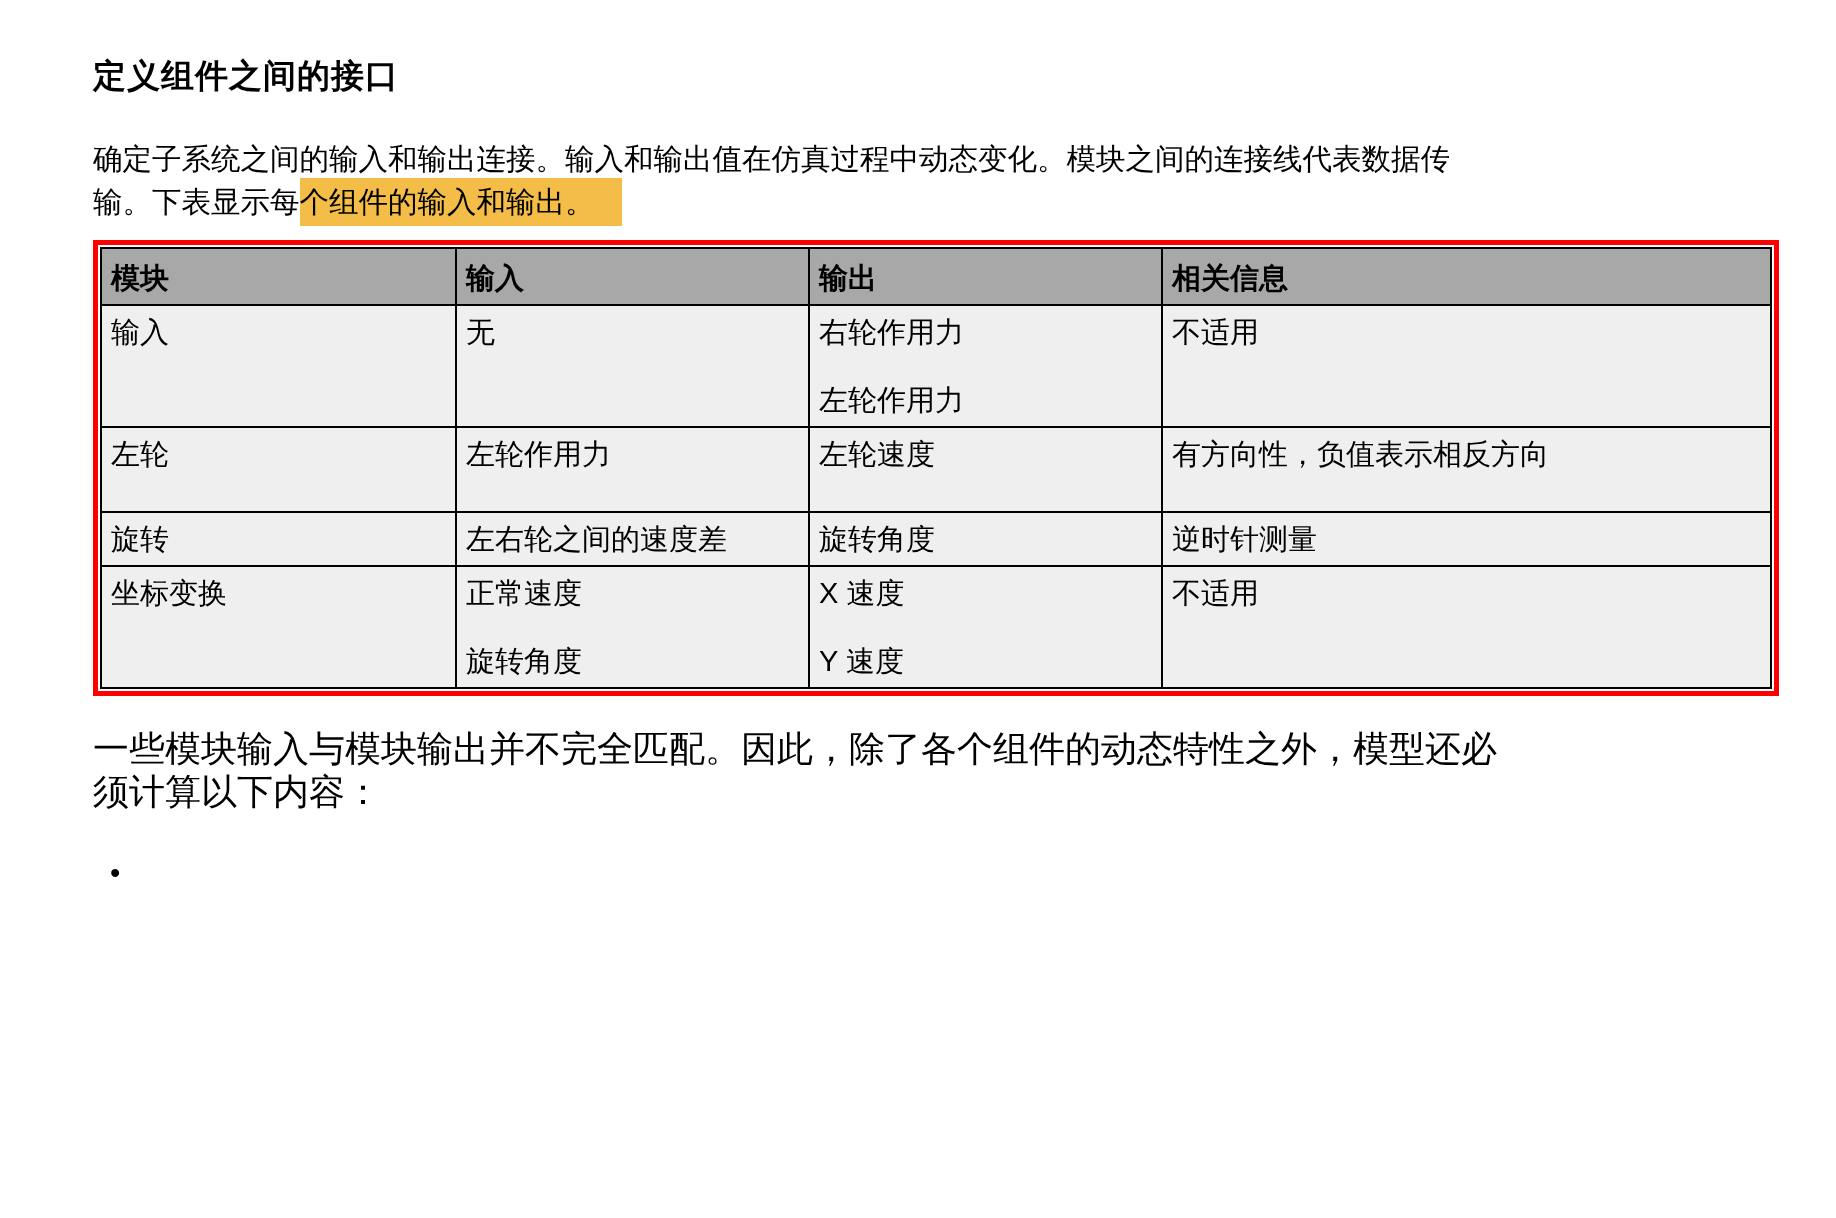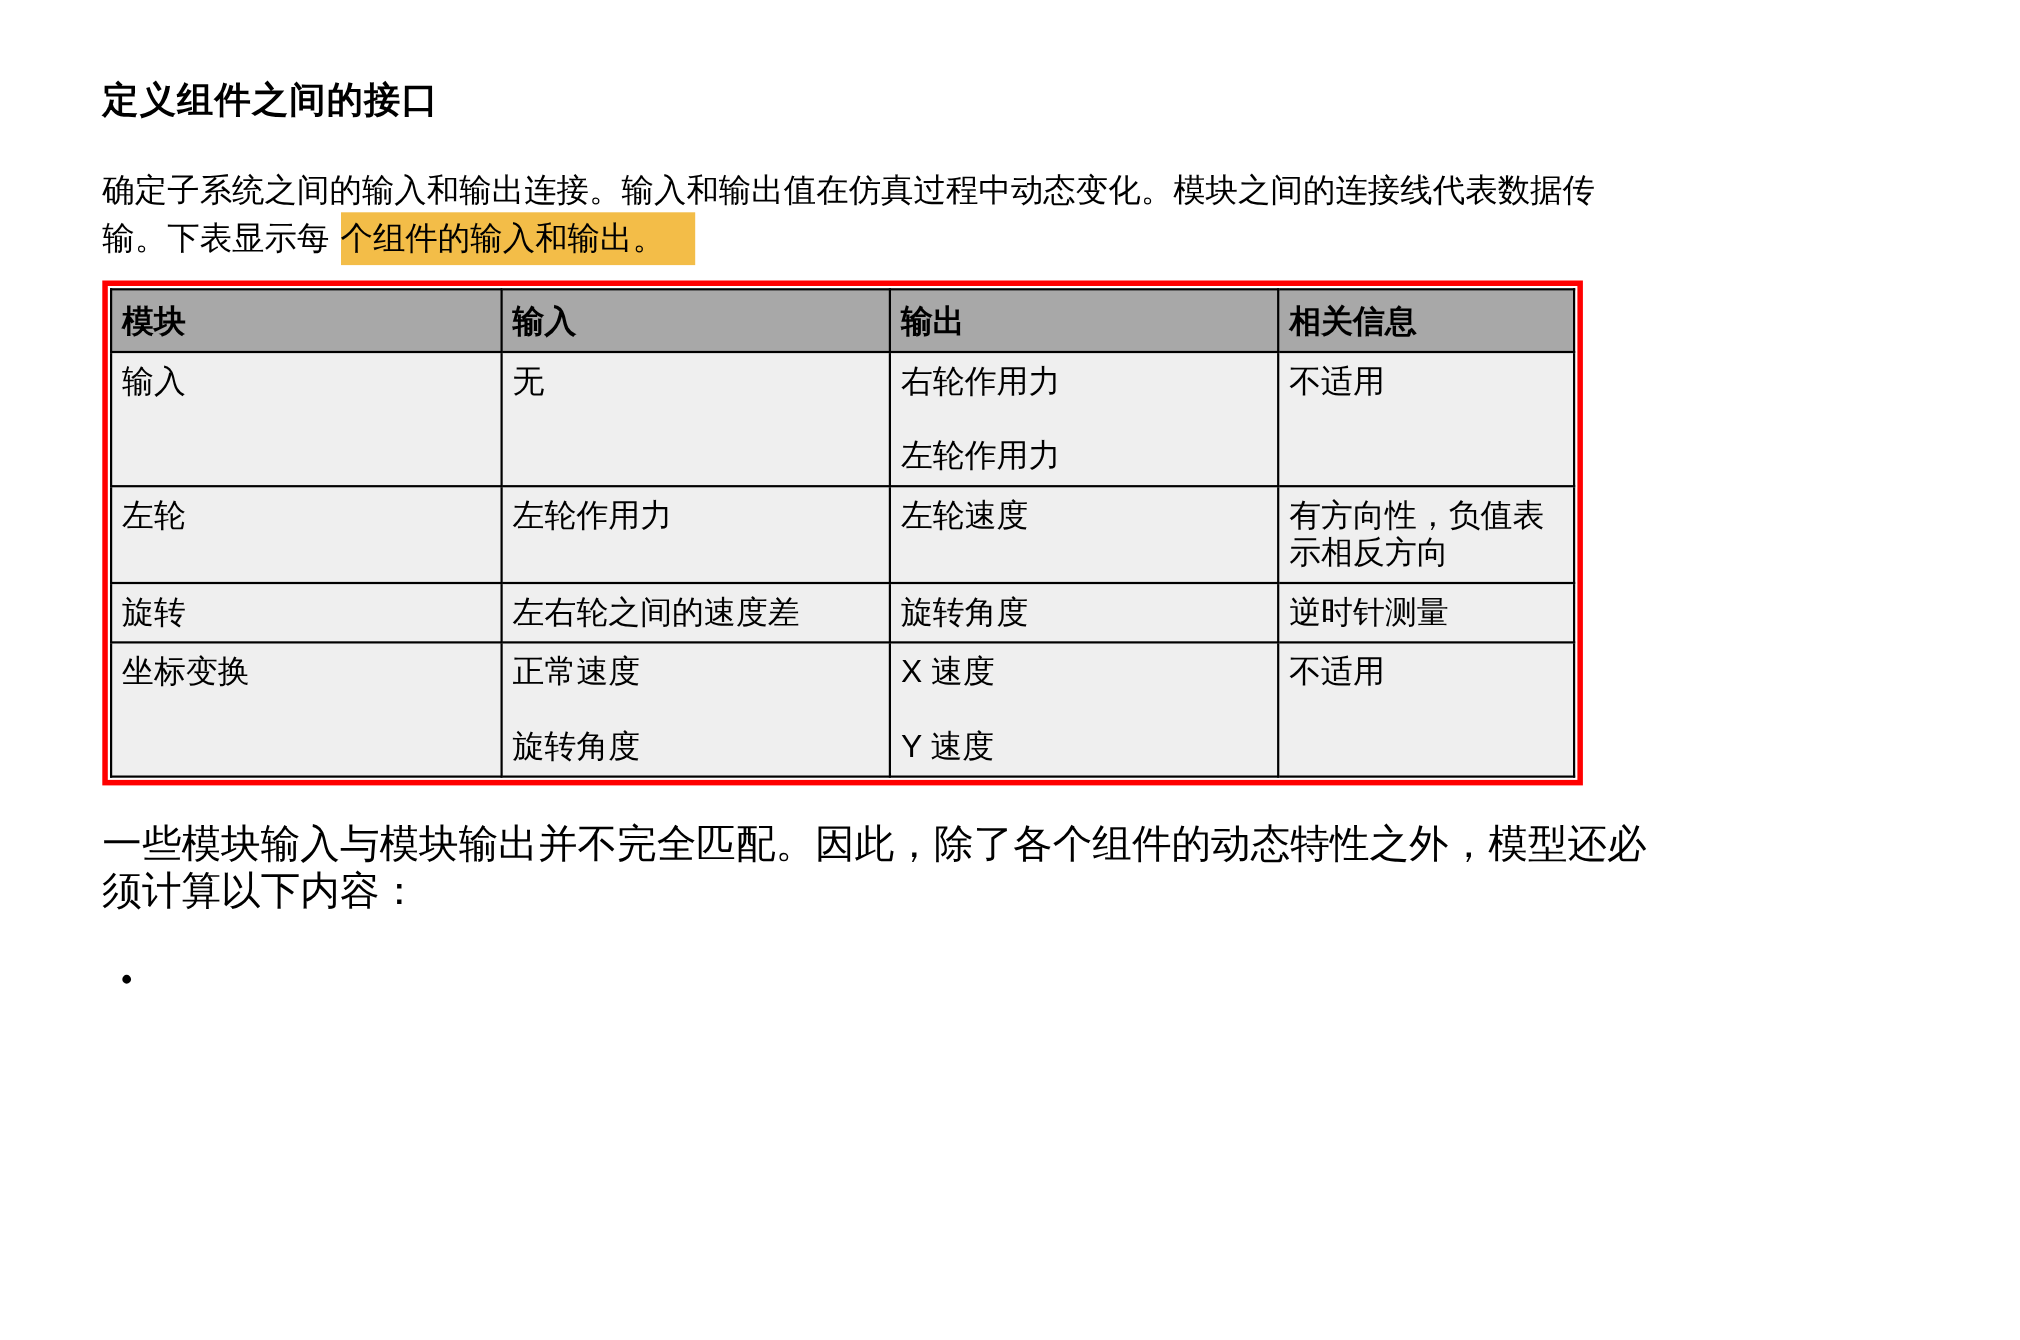--- a/index.html
+++ b/index.html
@@ -8,34 +8,33 @@
     --header-background:#A8A8A8;
     --cell-background:#EFEFEF;
   }
   *{box-sizing:border-box;}
   html,body{margin:0;padding:0;}
   body{
     width:1836px;height:1218px;background:#ffffff;color:#000000;
     font-family:"Liberation Sans","DejaVu Sans",sans-serif;
     overflow:hidden;position:relative;
   }
-  .content{position:absolute;left:93px;top:15px;width:1435px;}
+  .content{position:absolute;left:93px;top:0;width:1435px;}
   .heading{
     margin:56px 0 0 0;font-size:33px;font-weight:bold;letter-spacing:1px;line-height:1.2;
   }
   .para{
     margin:41px 0 0 0;font-size:29.5px;line-height:43px;width:1410px;
   }
   .hl{
     background:var(--highlight);
     padding:7px 27px 8px 0;
-    margin-left:10px;
   }
   .table-wrap{
-    margin-top:17px;width:1346px;
+    margin-top:17px;width:1686px;
     border:5px solid var(--table-outer-border);
     padding:2px;background:#ffffff;
   }
   table{border-collapse:collapse;width:100%;table-layout:fixed;}
   col.c1{width:355px;}col.c2{width:353px;}col.c3{width:353px;}
   th,td{
     border:2px solid #000000;vertical-align:top;text-align:left;
     font-size:29px;line-height:34px;white-space:pre-line;
     padding:9px 8px 9px 9px;
   }

